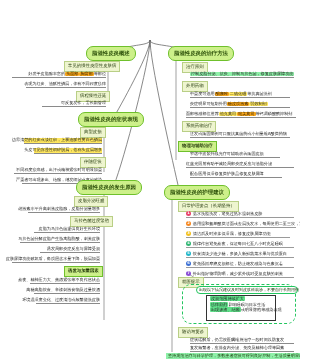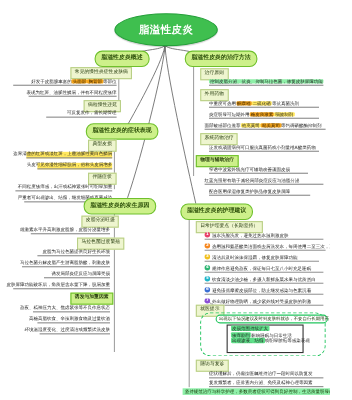--- a/index.html
+++ b/index.html
@@ -101,23 +101,20 @@
     <path d="M104,191 L104,320" stroke="#7a7a7a" stroke-width=".7" fill="none"></path>
 
     <path d="M176,57 L176,160" stroke="#7a7a7a" stroke-width=".7" fill="none"></path>
 
     <path d="M172,192 L172,352" stroke="#7a7a7a" stroke-width=".7" fill="none"></path>
 
     <path d="M186,274 C192,274 192,278 197,278" stroke="#7a7a7a" stroke-width=".7" fill="none"></path>
     <path d="M196,281 C200,281 200,290 205,290" stroke="#7a7a7a" stroke-width=".7" fill="none"></path>
   </svg>
 
-  <div class="root">
-    <span>脂溢性皮炎</span>
-  </div>
 
   <div class="pill" style="left:86px;top:46px;">
     <span>脂溢性皮炎概述</span>
   </div>
 
   <div class="sub" style="left:64px;top:61px;">
     <span>常见的慢性炎症性皮肤病</span>
   </div>
 
   <div class="leaf lefty" style="left:12px;top:72px;width:94px;">

